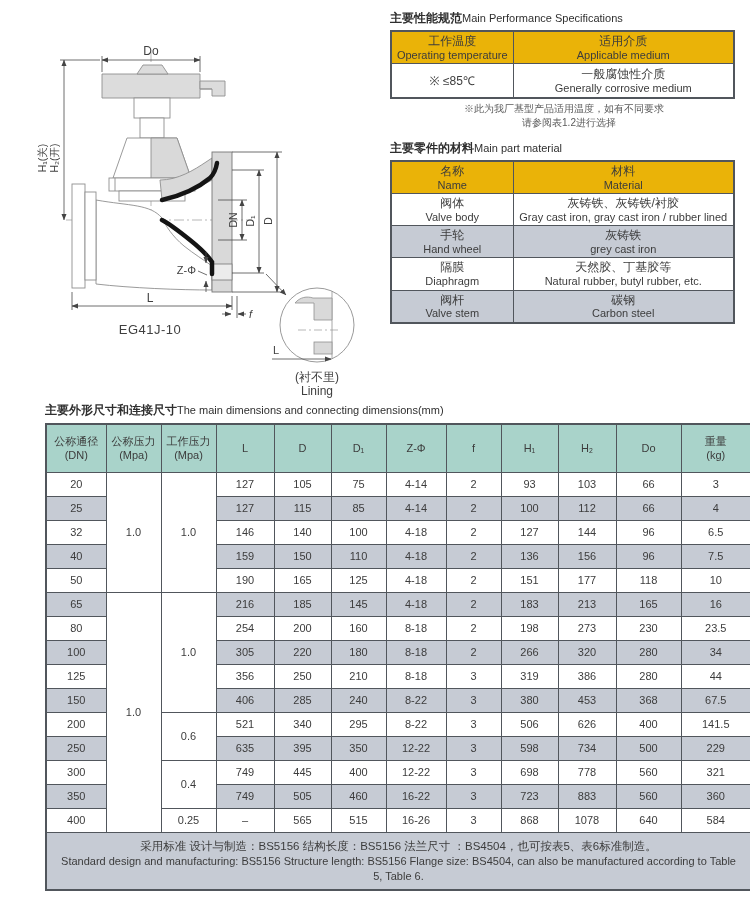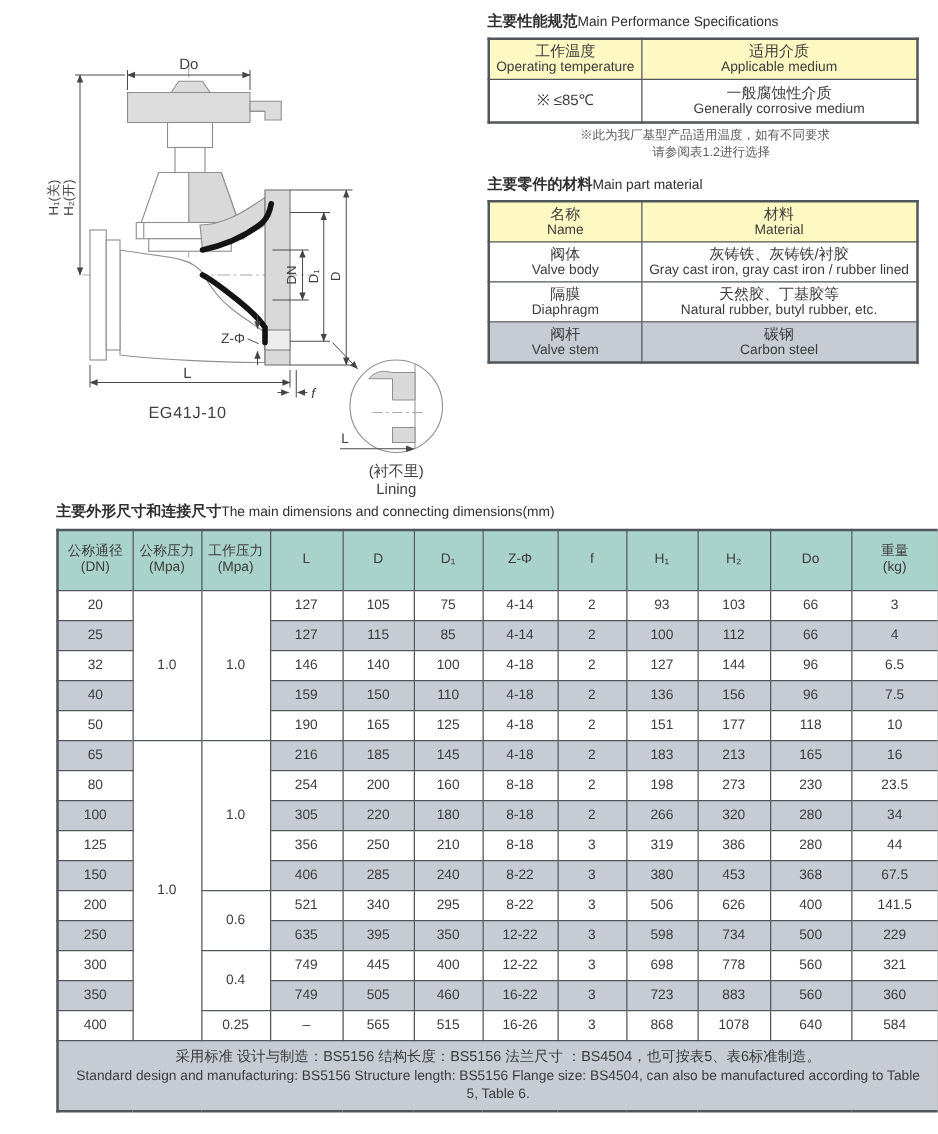--- a/index.html
+++ b/index.html
@@ -7,21 +7,21 @@
   body { font-family:"Liberation Sans", sans-serif; color:#3c3c3c; position:relative; overflow:hidden; }
   .abs { position:absolute; }
 
   
   .sec-title { font-size:15px; white-space:nowrap; }
   .sec-title .cn { font-weight:bold; color:#2f2f2f; }
   .sec-title .en { font-weight:normal; color:#2f2f2f; }
 
   table { border-collapse:collapse; }
   th,td { border:1px solid #51565c; text-align:center; vertical-align:middle; }
-  .teal { background:#fef9c3;padding-left:36px; }
+  .teal { background:#eab308;padding-left:36px; }
 
   
   .spec-table, .mat-table { width:345px; border:2px solid #51565c; table-layout:fixed; }
   .spec-table th, .mat-table th { font-weight:normal; padding:2px 1px; }
   .cn { font-size:12px; line-height:1.2; }
   .en { font-size:11px; line-height:1.15; }
   .spec-table td { padding:3px 2px; }
   .mat-table td { padding:2px 2px; height:30px; }
   .mat-table tr.alt td { background:#c6cbd4; }
   .footnote { font-size:10px; color:#5a5a5a; line-height:1.35;text-align:center; }
@@ -214,20 +214,30 @@
         <tr>
           <td>
             <div class="cn">阀体</div>
             <div class="en">Valve body</div>
           </td>
           <td>
             <div class="cn">灰铸铁、灰铸铁/衬胶</div>
             <div class="en">Gray cast iron, gray cast iron / rubber lined</div>
           </td>
         </tr>
+        <tr class="alt">
+          <td>
+            <div class="cn">手轮</div>
+            <div class="en">Hand wheel</div>
+          </td>
+          <td>
+            <div class="cn">灰铸铁</div>
+            <div class="en">grey cast iron</div>
+          </td>
+        </tr>
         <tr>
           <td>
             <div class="cn">隔膜</div>
             <div class="en">Diaphragm</div>
           </td>
           <td>
             <div class="cn">天然胶、丁基胶等</div>
             <div class="en">Natural rubber, butyl rubber, etc.</div>
           </td>
         </tr>

